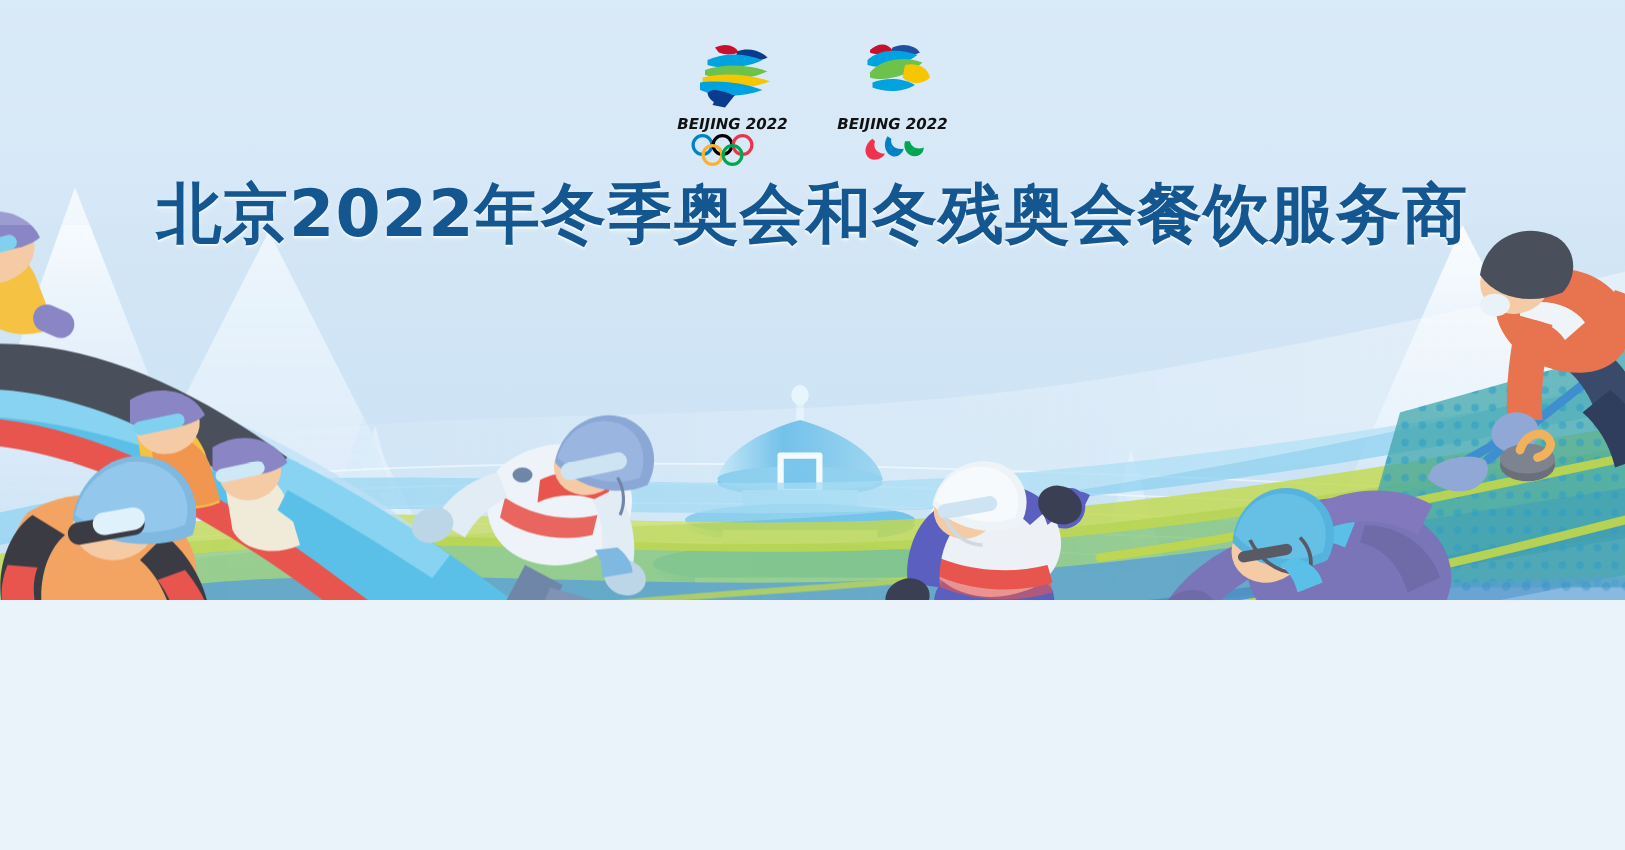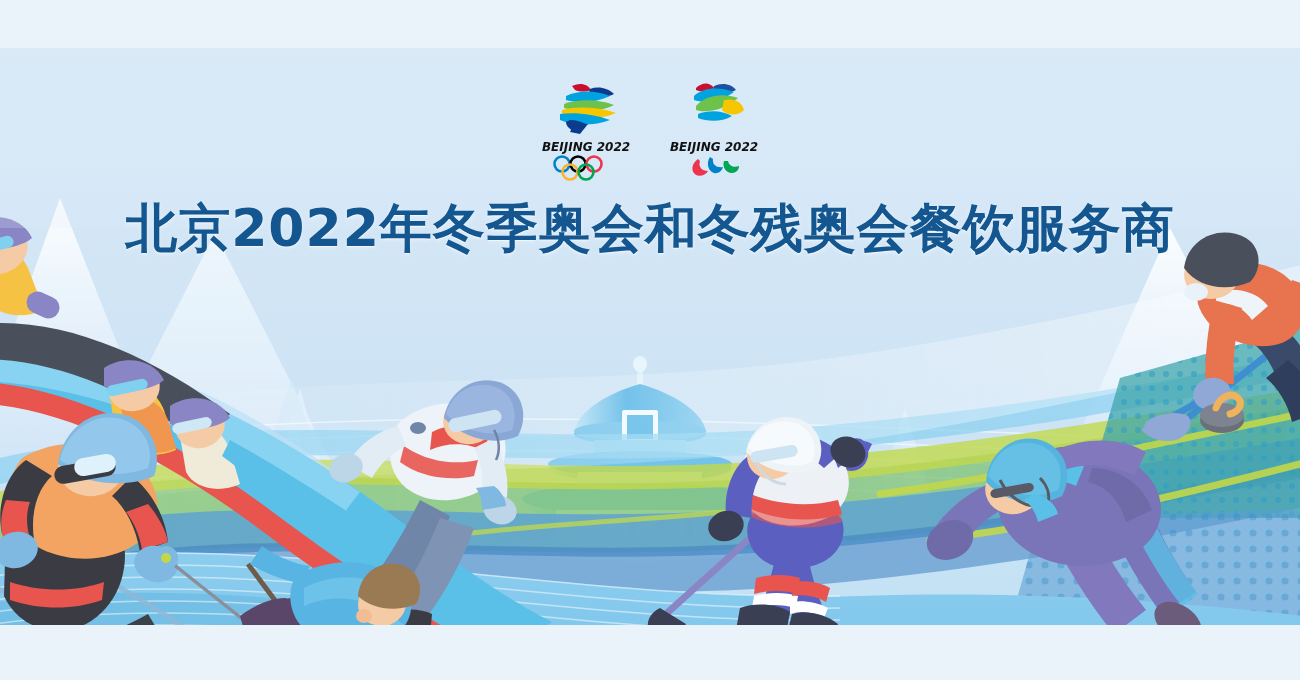--- a/index.html
+++ b/index.html
@@ -2,33 +2,33 @@
 <html><head>
 <meta charset="utf-8">
 <title>Beijing 2022 Banner</title>
 <style>
   html,body{margin:0;padding:0;}
   body{
     width:1300px;height:680px;overflow:hidden;
     font-family:"Liberation Sans","DejaVu Sans",sans-serif;
     background:#eaf2fa;
   }
-  #stage{position:relative;width:1300px;height:577px;overflow:hidden;margin-top:48px;}
+  #stage{position:relative;width:1300px;height:480px;overflow:hidden;}
   #stage svg.layer{position:absolute;left:0;top:0;width:1300px;height:680px;display:block;}
 
   
   .logos{position:absolute;left:0;top:32px;width:1300px;height:105px;
          display:flex;justify-content:center;align-items:flex-start;gap:28px;z-index:30;}
   .logo-block{width:100px;height:104px;position:relative;}
   .logo-mark{width:100px;height:56px;display:block;}
   .logo-word{width:100px;height:16px;display:block;margin-top:2px;}
   .logo-rings{width:100px;height:26px;display:block;margin-top:1px;}
 
   
-  .title-wrap{position:absolute;left:0;top:150px;width:1300px;text-align:center;z-index:40;}
+  .title-wrap{position:absolute;left:0;top:142px;width:1300px;text-align:center;z-index:40;}
   .main-title{
     display:inline-block;
     font-family:"DejaVu Sans","Liberation Sans",sans-serif;
     font-size:52px;line-height:60px;font-weight:bold;
     color:#14568f;
     letter-spacing:1px;
     text-shadow:0 1px 0 rgba(255,255,255,.55), 0 2px 4px rgba(255,255,255,.35);
     white-space:nowrap;
   }
 </style>

